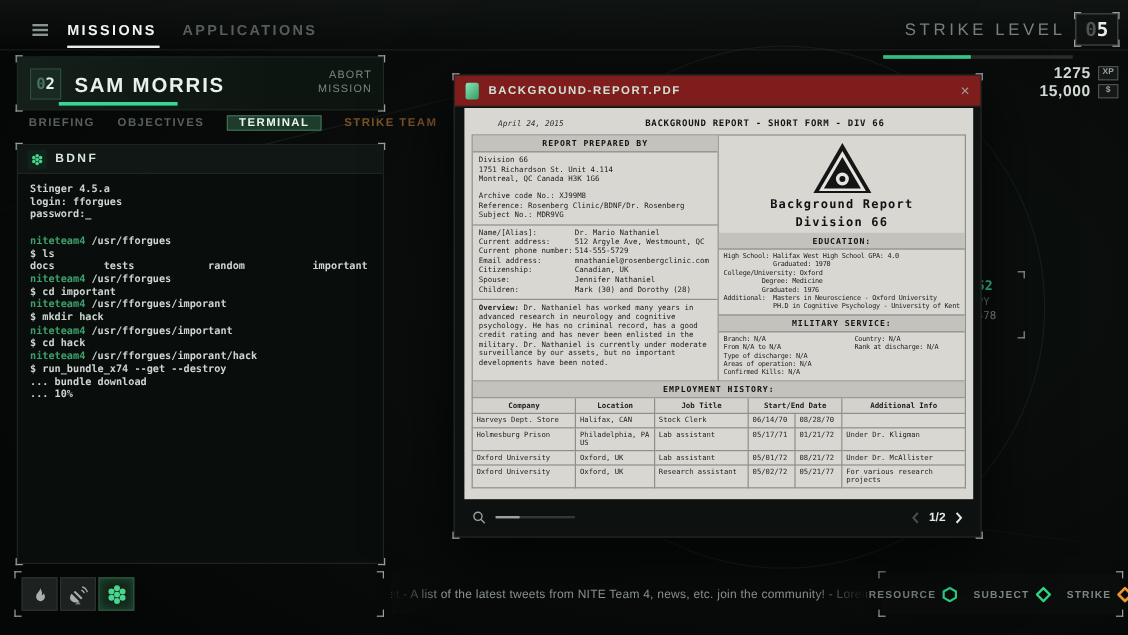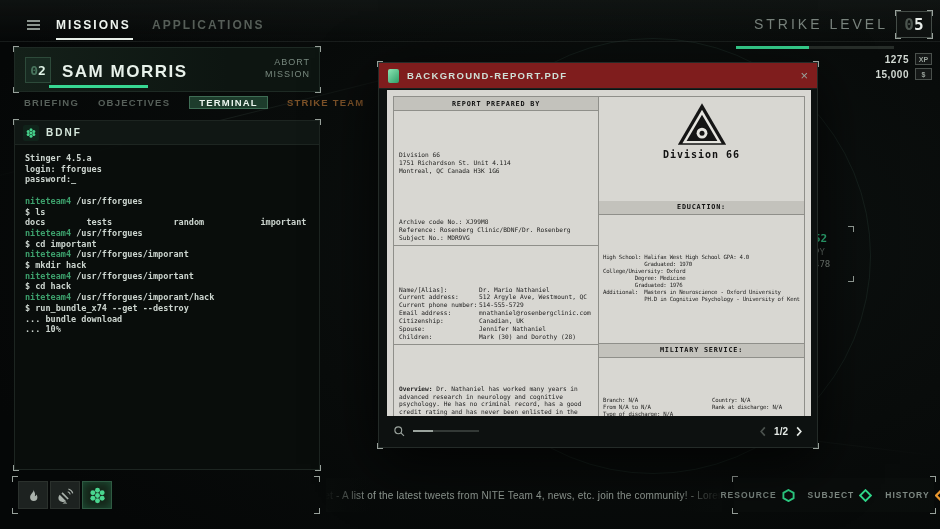--- a/index.html
+++ b/index.html
@@ -48,21 +48,21 @@
   .level-box { position:absolute; top:11px; right:8px; width:36px; height:27px; z-index:2;
                border:1px solid #444c47; background:rgba(18,22,20,.6);
                display:flex; align-items:center; justify-content:center;
                font-family:"DejaVu Sans Mono",monospace; font-size:16px; font-weight:bold; }
   .level-box .dim { color:#4c554f; } .level-box .lit { color:#e9eeea; }
   .xp-bar { position:absolute; top:46px; right:46px; width:158px; height:3px; background:#23282500; z-index:2;
             background:#20262300; border:0; }
   .xp-bar .track { position:absolute; inset:0; background:#272d29; }
   .xp-bar .fill { position:absolute; left:0; top:0; bottom:0; background:#38d893; }
   .stat-row { position:absolute; right:8px; display:flex; align-items:center; gap:6px; z-index:2; }
-  .stat-row .val { color:#d3dad4; font-size:10px; font-weight:bold; letter-spacing:.5px; }
+  .stat-row .val { color:#d3dad4; font-size:13px; font-weight:bold; letter-spacing:.5px; }
   .stat-row .badge { min-width:17px; text-align:center; border:1px solid #4a504c; color:#99a29b;
                      font-size:7px; font-weight:bold; padding:1.5px 2px; background:rgba(30,34,32,.6); }
   .row-xp { top:53px; } .row-money { top:68px; }
 
   
   .mission-card { left:14px; top:47px; width:306px; height:45px; z-index:2;
                   background:linear-gradient(90deg,#142019,#0d1511 70%);
                   border:1px solid #1e2a24; }
   .m-num { position:absolute; left:10px; top:9px; width:26px; height:26px;
            background:#182a21; border:1px solid #2d4a3a; display:flex; align-items:center; justify-content:center;
@@ -109,21 +109,21 @@
   .win-title { margin-left:8px; font-size:9.5px; font-weight:bold; letter-spacing:1.3px; color:#cfe0d6; }
   .win-close { margin-left:auto; color:#98a29b; font-size:13px; line-height:1; cursor:pointer; }
 
   .paper { position:absolute; left:8px; top:27px; width:424px; height:326px; background:#d8d7d2;
            color:#222; font-family:"DejaVu Sans Mono",monospace; padding:6px 6px 0 6px; overflow:hidden; }
   .paper-head { display:flex; align-items:baseline; margin:2px 0 5px 0; }
   .p-date { margin-left:22px; font-size:6.5px; font-style:italic; color:#333; }
   .p-title { flex:1; text-align:center; font-size:7.5px; font-weight:bold; letter-spacing:.6px; color:#141414; }
 
   .doc-columns { display:flex; border:1px solid #8f8f8a; }
-  .doc-col { display:flex; flex-direction:column;gap:37px; }
+  .doc-col { display:flex; flex-direction:column; }
   .col-left { width:50%; border-right:1px solid #8f8f8a; }
   .col-right { width:50%; }
   .sec-hdr { background:#c3c2bc; border-top:1px solid #8f8f8a; border-bottom:1px solid #8f8f8a;
              text-align:center; font-size:6.8px; font-weight:bold; letter-spacing:.8px; padding:2.5px 0; color:#111; }
   .doc-col > .sec-hdr:first-child, .logo-block + .sec-hdr { border-top:none; }
   .doc-col > .sec-hdr:first-child { border-top:none; }
   .pre-lines { font-family:inherit; font-size:6.2px; line-height:8px; padding:3px 5px; white-space:pre; color:#1d1d1c; }
   .subject-rows { padding:2.5px 5px 3px 5px; border-bottom:1px solid #8f8f8a; }
   .s-row { display:flex; font-size:6.2px; line-height:7.9px; }
   .s-label { width:80px; flex:none; }
@@ -270,20 +270,24 @@
     </div>
 
   <section class="pdf-window framed">
     <div class="titlebar">
       <span class="doc-ico"></span>
       <span class="win-title">BACKGROUND-REPORT.PDF</span>
       <span class="win-close">×</span>
     </div>
 
     <div class="paper">
+      <div class="paper-head">
+        <span class="p-date">April 24, 2015</span>
+        <span class="p-title">BACKGROUND REPORT - SHORT FORM - DIV 66</span>
+      </div>
 
       <div class="doc-columns">
         <div class="doc-col col-left">
           <div class="sec-hdr">REPORT PREPARED BY</div>
           <pre class="pre-lines prep-box">Division 66
 1751 Richardson St. Unit 4.114
 Montreal, QC Canada H3K 1G6</pre>
           <pre class="pre-lines ref-box">Archive code No.: XJ99M8
 Reference: Rosenberg Clinic/BDNF/Dr. Rosenberg
 Subject No.: MDR9VG</pre>
@@ -325,20 +329,21 @@
 
         <div class="doc-col col-right">
           <div class="logo-block">
             <svg width="50" height="44" viewBox="0 0 60 52">
               <path d="M30 1 L59 51 L1 51 Z" fill="#151515"></path>
               <path d="M30 9 L53.5 49 L6.5 49 Z" fill="#e6e5e0"></path>
               <path d="M30 15 L48.5 46.5 L11.5 46.5 Z" fill="#151515"></path>
               <circle cx="30" cy="37" r="6.5" fill="#e6e5e0"></circle>
               <circle cx="30" cy="37" r="3" fill="#151515"></circle>
             </svg>
+            <div class="logo-title">Background Report</div>
             <div class="logo-title">Division 66</div>
           </div>
           <div class="sec-hdr">EDUCATION:</div>
           <pre class="edu-pre">High School: Halifax West High School GPA: 4.0
              Graduated: 1970
 College/University: Oxford
           Degree: Medicine
           Graduated: 1976
 Additional:  Masters in Neuroscience - Oxford University
              PH.D in Cognitive Psychology - University of Kent</pre>
@@ -488,21 +493,21 @@
         <polygon points="7,1 12.5,4.2 12.5,9.8 7,13 1.5,9.8 1.5,4.2" fill="none" stroke="#2fd789" stroke-width="2"></polygon>
       </svg>
     </div>
     <div class="leg-item">
       <span class="leg-label">SUBJECT</span>
       <svg width="13" height="13" viewBox="0 0 14 14">
         <polygon points="7,1.2 12.8,7 7,12.8 1.2,7" fill="none" stroke="#2fd789" stroke-width="2"></polygon>
       </svg>
     </div>
     <div class="leg-item">
-      <span class="leg-label">HISTORY</span>
+      <span class="leg-label">STRIKE</span>
       <svg width="13" height="13" viewBox="0 0 14 14">
         <polygon points="7,1.2 12.8,7 7,12.8 1.2,7" fill="none" stroke="#e8962e" stroke-width="2.4"></polygon>
       </svg>
     </div>
   <i class="corner tl"></i>
       <i class="corner tr"></i>
       <i class="corner bl"></i>
       <i class="corner br"></i>
     </div>
 

